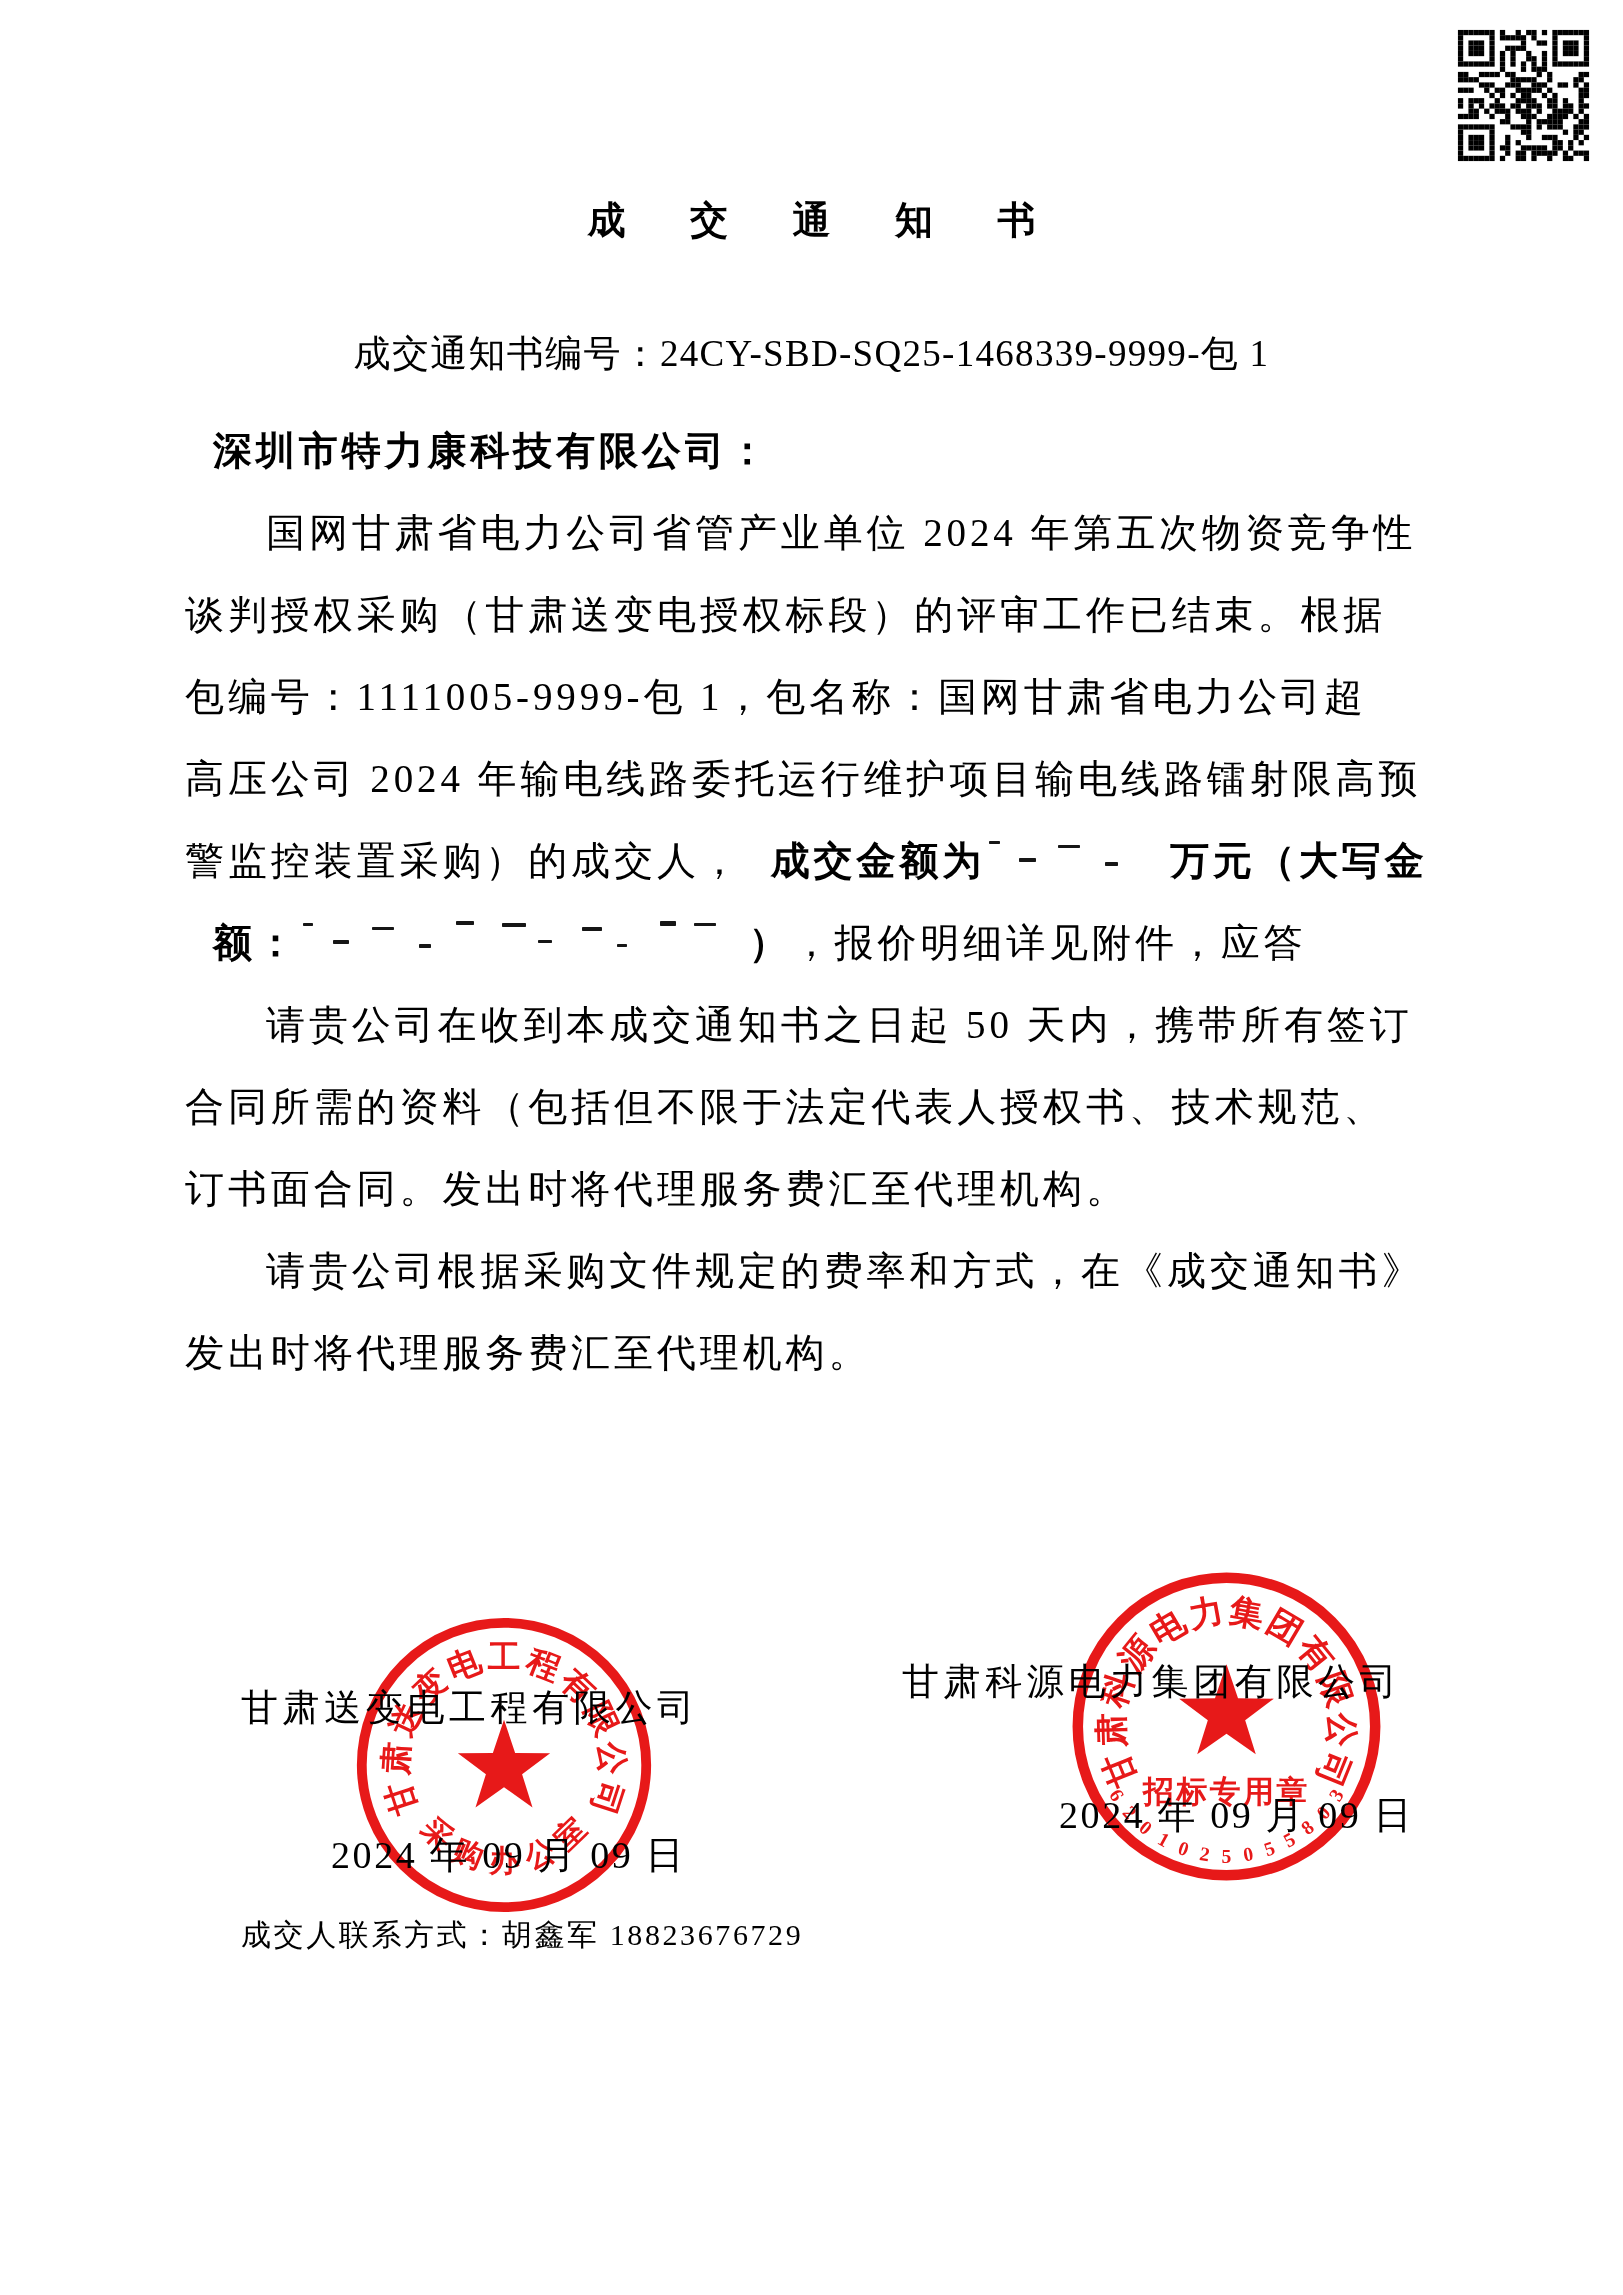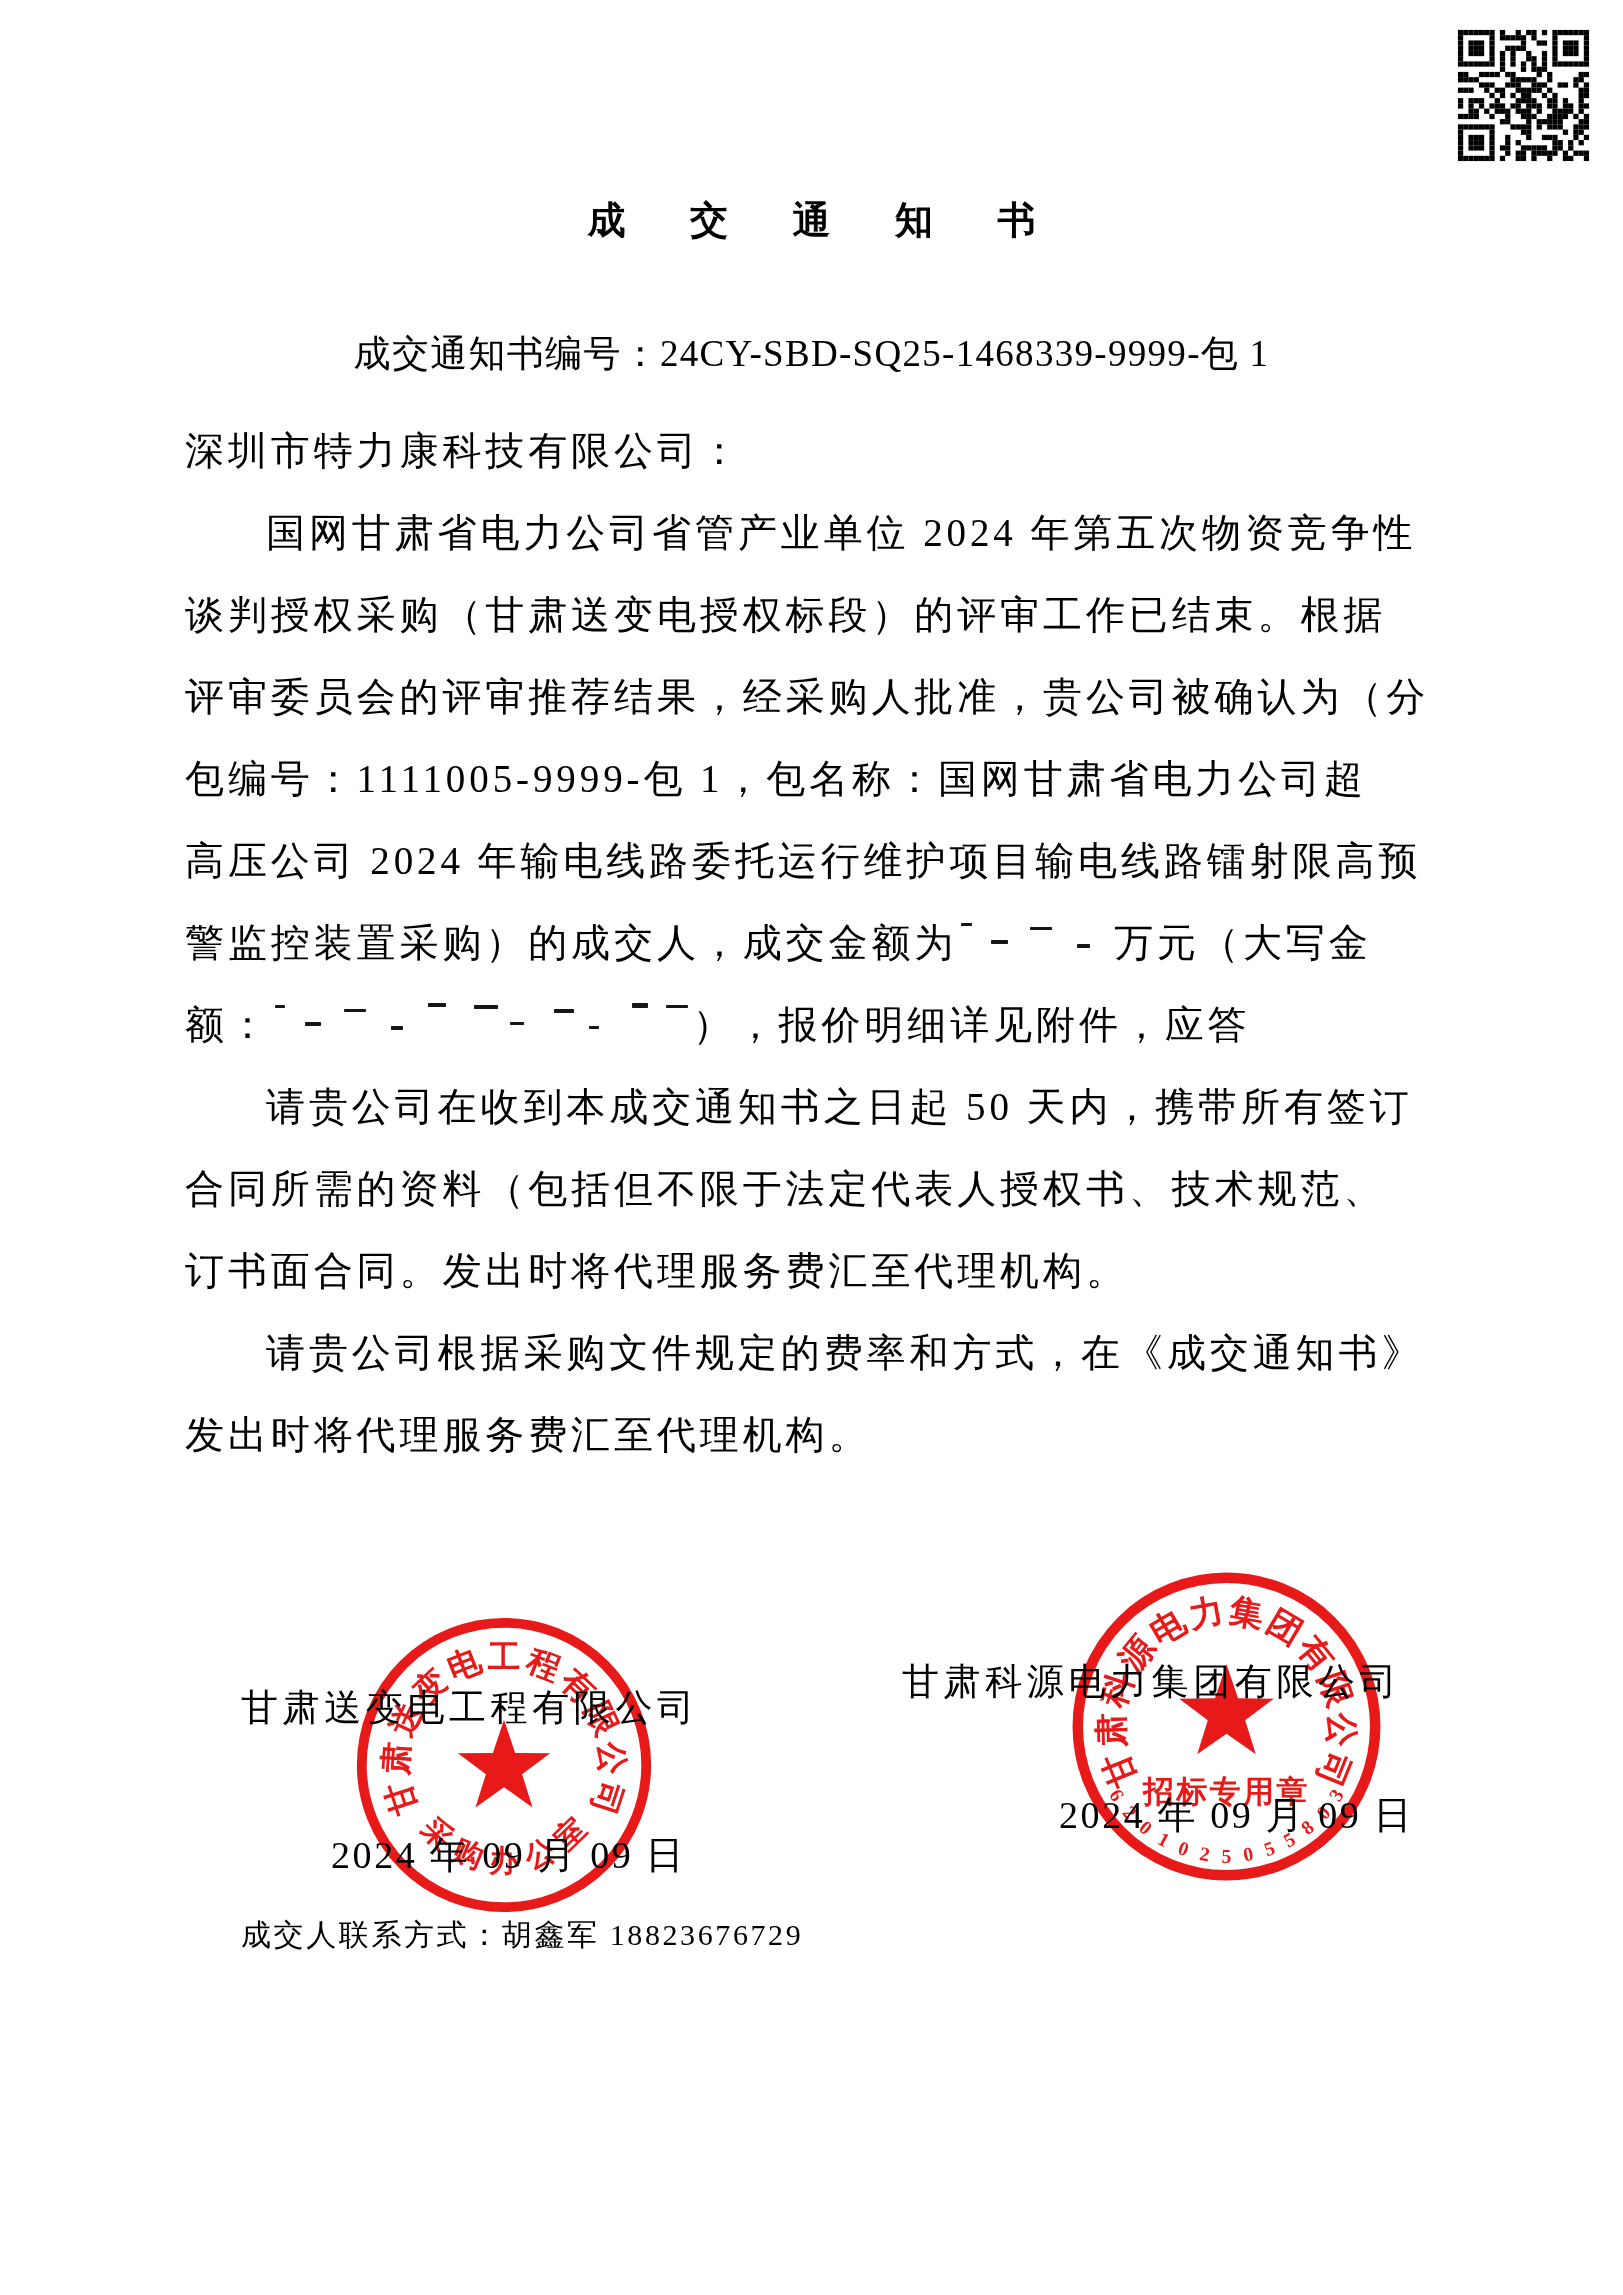--- a/index.html
+++ b/index.html
@@ -6,21 +6,21 @@
   .page{position:relative;width:1623px;height:2295px;background:#fff;overflow:hidden;
         font-family:"Liberation Serif",serif;color:#000;}
   .title{position:absolute;top:195px;left:0;width:100%;text-align:center;
          font-size:38px;font-weight:700;letter-spacing:27.5px;text-indent:27.5px;}
   .notice-no{position:absolute;top:329px;left:0;width:100%;text-align:center;
          font-size:37px;letter-spacing:1.3px;}
   #body-lines{position:absolute;top:410px;left:185px;width:1293px;
          font-size:39px;letter-spacing:3.9px;line-height:82px;}
   .line{height:82px;white-space:nowrap;}
   .line.indent{padding-left:81px;}
-  .seg.b{font-family:"Liberation Sans",sans-serif;font-weight:400;}
+  .seg.b{font-family:"Liberation Sans",sans-serif;font-weight:700;margin-left:28px;}
   .red-span{display:inline-block;position:relative;height:41px;vertical-align:-5.2px;}
   .mark{position:absolute;background:#161616;border-radius:0.7px;}
   .company{position:absolute;font-size:37px;letter-spacing:4.6px;z-index:2;}
   .company.left{left:241px;top:1683px;}
   .company.right{left:902px;top:1657px;}
   .date{position:absolute;font-size:38px;letter-spacing:2.6px;z-index:2;}
   .date.left{left:331px;top:1830px;}
   .date.right{left:1059px;top:1790px;}
   .contact{position:absolute;left:241px;top:1915px;font-size:30px;letter-spacing:2.6px;z-index:2;}
   .seal{position:absolute;z-index:5;mix-blend-mode:multiply;opacity:.95;}
@@ -362,21 +362,20 @@
     </svg>
 
   <div class="title">成 交 通 知 书</div>
 
   <div class="notice-no"><span>成交通知书编号：</span><span>24CY-SBD-SQ25-1468339-9999-包 1</span></div>
 
   <div id="body-lines">
       <div class="line"><span class="seg b">深圳市特力康科技有限公司：</span></div>
       <div class="line indent"><span class="seg">国网甘肃省电力公司省管产业单位 2024 年第五次物资竞争性</span></div>
       <div class="line"><span class="seg">谈判授权采购（甘肃送变电授权标段）的评审工作已结束。根据</span></div>
-      <div class="line"><span class="seg">评审委员会的评审推荐结果，经采购人批准，贵公司被确认为（分</span></div>
       <div class="line"><span class="seg">包编号：1111005-9999-包 1，包名称：国网甘肃省电力公司超</span></div>
       <div class="line"><span class="seg">高压公司 2024 年输电线路委托运行维护项目输电线路镭射限高预</span></div>
       <div class="line"><span class="seg">警监控装置采购）的成交人，</span><span class="seg b">成交金额为</span><span class="red-span" style="width: 157px;"><i class="mark" style="left: 3.9px; top: 2.6px; width: 10.5px; height: 3.3px;"></i><i class="mark" style="left: 34px; top: 19.6px; width: 16.4px; height: 4.6px;"></i><i class="mark" style="left: 73px; top: 6.5px; width: 22px; height: 3.3px;"></i><i class="mark" style="left: 120px; top: 23.6px; width: 12.4px; height: 4.6px;"></i></span><span class="seg b">万元（大写金</span></div>
       <div class="line"><span class="seg b">额：</span><span class="red-span" style="width: 422px;"><i class="mark" style="left: 3.9px; top: 2.6px; width: 10.5px; height: 3.3px;"></i><i class="mark" style="left: 34px; top: 19.6px; width: 16.4px; height: 4.6px;"></i><i class="mark" style="left: 73px; top: 6.5px; width: 22px; height: 3.3px;"></i><i class="mark" style="left: 120px; top: 23.6px; width: 12.4px; height: 4.6px;"></i><i class="mark" style="left: 157px; top: 1.3px; width: 18.3px; height: 3.3px;"></i><i class="mark" style="left: 203px; top: 2.6px; width: 24px; height: 4.6px;"></i><i class="mark" style="left: 239px; top: 19.6px; width: 14.4px; height: 3.3px;"></i><i class="mark" style="left: 283px; top: 6.5px; width: 20px; height: 4.6px;"></i><i class="mark" style="left: 318px; top: 23.6px; width: 10.5px; height: 3.3px;"></i><i class="mark" style="left: 361px; top: 1.3px; width: 16.4px; height: 4.6px;"></i><i class="mark" style="left: 395px; top: 2.6px; width: 22px; height: 3.3px;"></i></span><span class="seg b">）</span><span class="seg">，报价明细详见附件，应答</span></div>
       <div class="line indent"><span class="seg">请贵公司在收到本成交通知书之日起 50 天内，携带所有签订</span></div>
       <div class="line"><span class="seg">合同所需的资料（包括但不限于法定代表人授权书、技术规范、</span></div>
       <div class="line"><span class="seg">订书面合同。发出时将代理服务费汇至代理机构。</span></div>
       <div class="line indent"><span class="seg">请贵公司根据采购文件规定的费率和方式，在《成交通知书》</span></div>
       <div class="line"><span class="seg">发出时将代理服务费汇至代理机构。</span></div>
     </div>

